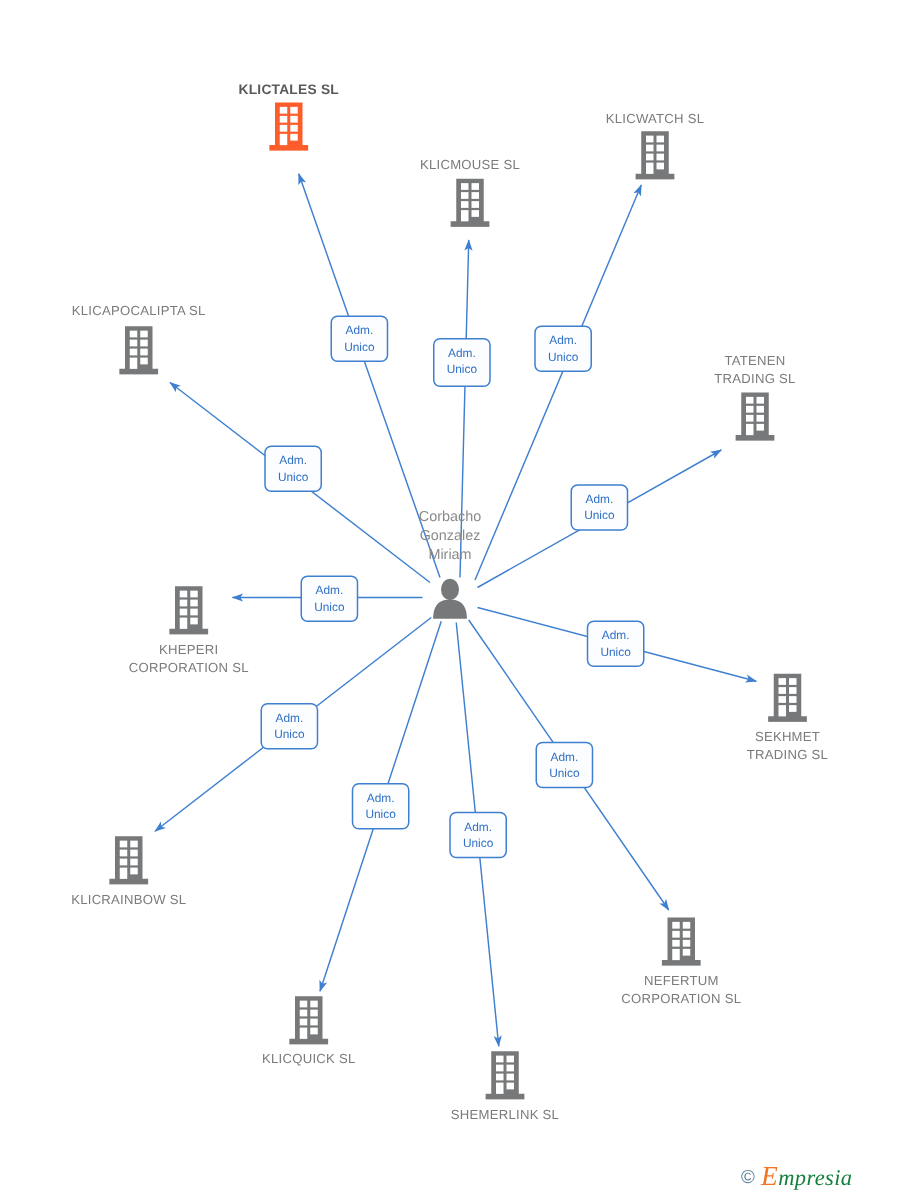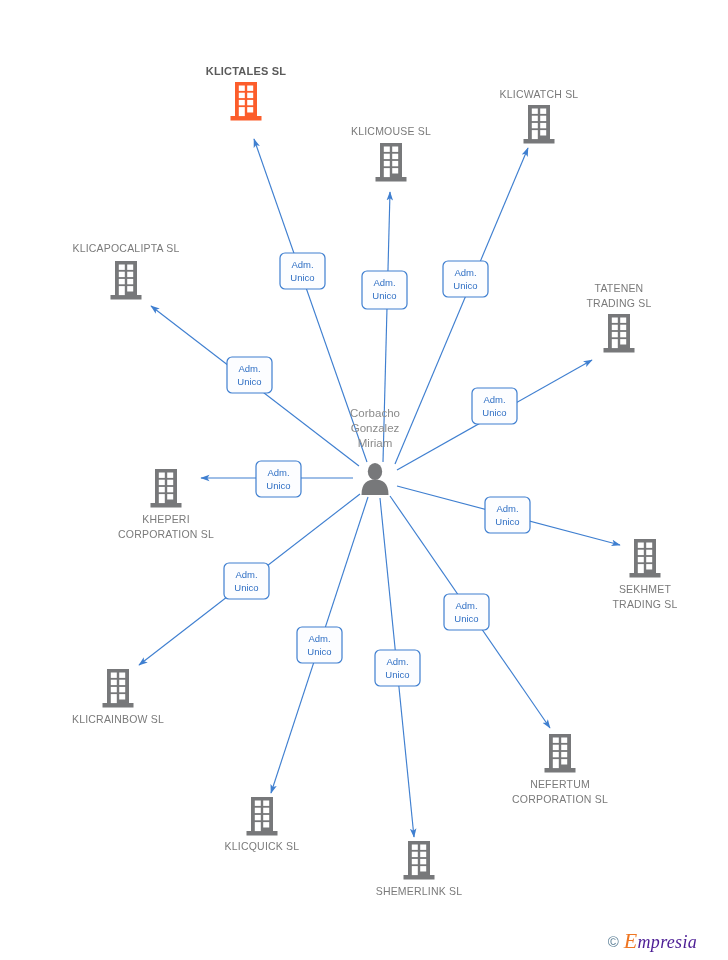--- a/index.html
+++ b/index.html
@@ -10,21 +10,21 @@
   }
   body {
     width: 728px;
     height: 960px;
     font-family: "Liberation Sans", sans-serif;
     position: relative;
     overflow: hidden;
   }
   #graph-root {
     position: absolute;
-    left: 15px; top: 0;
+    left: 0; top: 0;
     width: 692px;
     height: 960px;
   }
   svg#graph-svg {
     position: absolute;
     left: 0; top: 0;
     width: 728px;
     height: 960px;
     display: block;
   }
@@ -80,21 +80,21 @@
     line-height: 1;
   }
   #watermark .brand {
     font-family: "Liberation Serif", serif;
     font-style: italic;
     font-size: 18px;
     line-height: 1;
     letter-spacing: 0.3px;
   }
   #watermark .brand .brand-e { color: #ef7622; font-size: 22px; }
-  #watermark .brand .brand-rest { color: #4c1d95; }
+  #watermark .brand .brand-rest { color: #15803d; }
 </style>
 </head>
 <body>
 
 <div id="graph-root">
 
   <svg id="graph-svg" viewBox="0 0 728 960">
     <defs>
       <marker id="arrow-blue" markerWidth="9" markerHeight="9" refX="7.4" refY="3.1" orient="auto" markerUnits="strokeWidth">
         <path d="M0,0.25 L8,3.1 L0,5.95 L1.9,3.1 Z" fill="#3f7fd0"></path>

